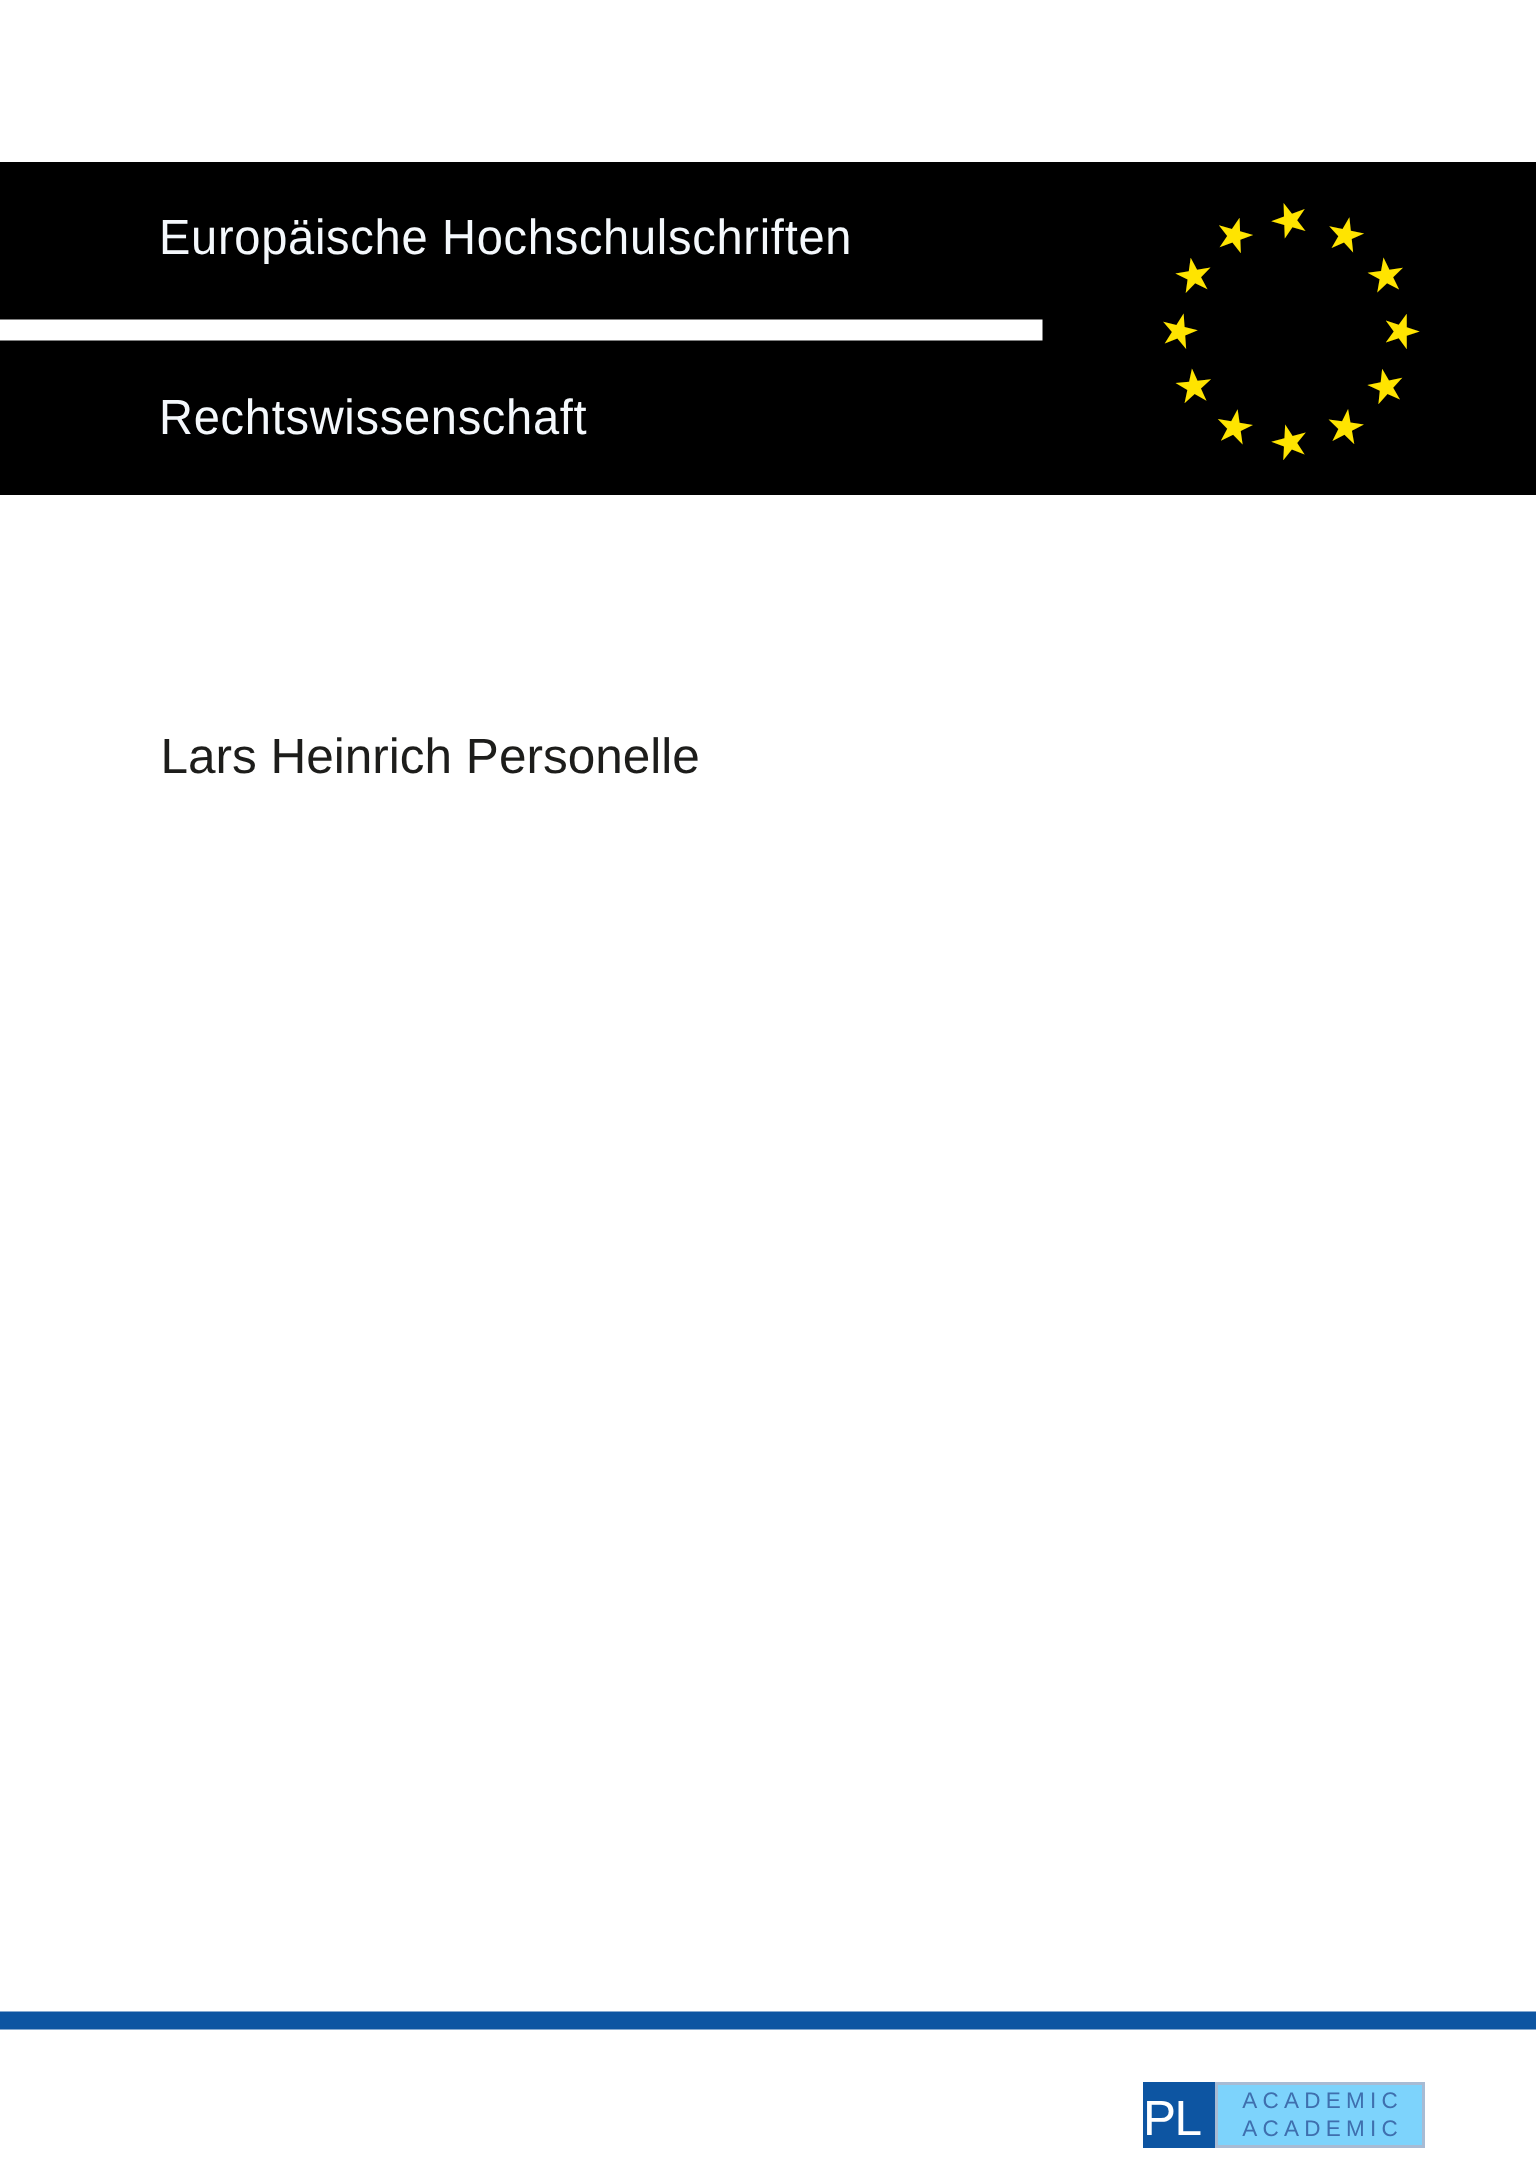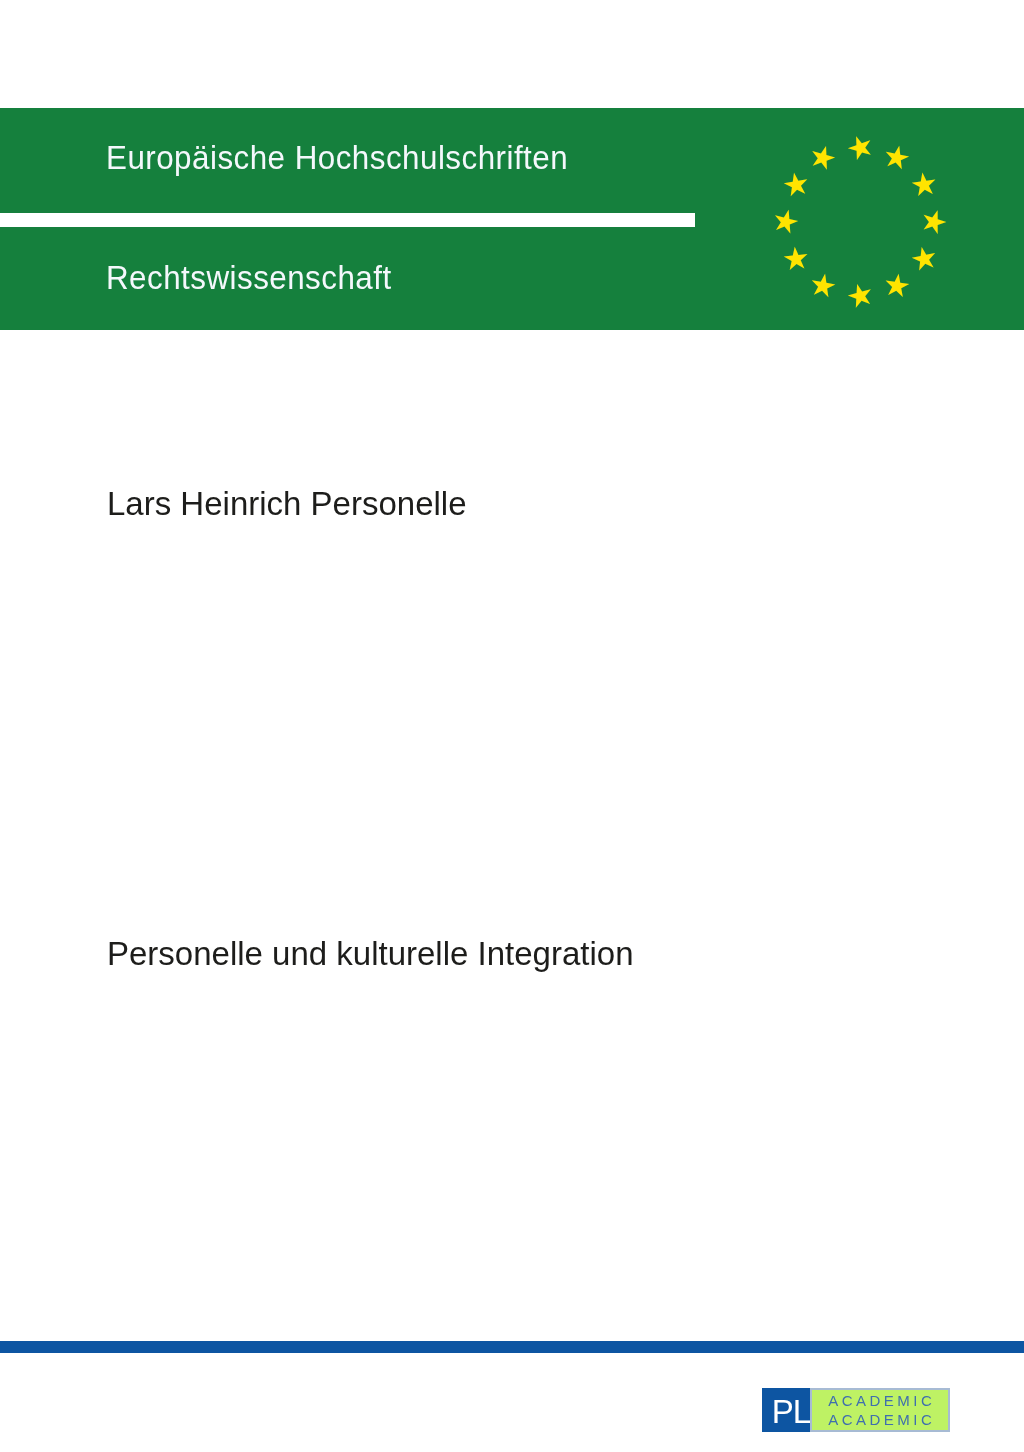--- a/index.html
+++ b/index.html
@@ -8,21 +8,21 @@
     background:#ffffff;
     font-family:"Liberation Sans", sans-serif;
     position:relative;
     overflow:hidden;
   }
   .page{position:absolute;left:0;top:0;width:1024px;height:1452px;background:#fff;}
 
   
   .banner{
     position:absolute;left:0;top:108px;width:1024px;height:222px;
-    background:#15803d;
+    background:#000000;
   }
   .series-line1{
     position:absolute;left:106px;top:33px;
     color:#f4f8fc;font-size:33px;line-height:33px;font-weight:400;
     transform:scaleX(0.95);transform-origin:left center;
     letter-spacing:0.5px;white-space:nowrap;
   }
   .series-rule{
     position:absolute;left:0;top:105px;width:695px;height:14px;
     background:#ffffff;
@@ -63,29 +63,29 @@
   .bottom-rule{
     position:absolute;left:0;top:1341px;width:1024px;height:12px;
     background:#0d55a2;
   }
   .publisher{
     position:absolute;left:762px;top:1388px;height:44px;
     display:flex;align-items:stretch;
   }
   .pl-square{
     width:48px;height:44px;background:#0d55a2;
-    display:flex;align-items:flex-end;justify-content:flex-end;
+    display:flex;align-items:flex-end;justify-content:flex-start;
     box-sizing:border-box;
   }
   .pl-monogram{
     color:#ffffff;font-size:33px;line-height:33px;font-weight:400;
     letter-spacing:-1px;padding-bottom:4px;
   }
   .pl-box{
-    width:140px;height:44px;background:#bef264;
+    width:140px;height:44px;background:#7dd3fc;
     border:2px solid #a7bbd4;box-sizing:border-box;
     display:flex;flex-direction:column;justify-content:center;align-items:center;
   }
   .pl-word{
     color:#3f6fae;font-size:15px;line-height:19px;font-weight:400;
     letter-spacing:3.5px;text-indent:3.5px;white-space:nowrap;
   }
 </style>
 </head>
 <body>
@@ -109,21 +109,20 @@
     <span class="eu-star" style="left:803px;top:265px;transform:rotate(10deg);"></span>
     <span class="eu-star" style="left:776px;top:238px;transform:rotate(-6deg);"></span>
     <span class="eu-star" style="left:766px;top:201px;transform:rotate(14deg);"></span>
     <span class="eu-star" style="left:776px;top:164px;transform:rotate(-10deg);"></span>
     <span class="eu-star" style="left:803px;top:137px;transform:rotate(16deg);"></span>
   </div>
 
   <div class="author">Lars Heinrich Personelle</div>
 
 
-  <div class="subtitle">Personelle und kulturelle Integration</div>
 
   <div class="bottom-rule"></div>
 
   <div class="publisher">
     <div class="pl-square">
       <span class="pl-monogram">PL</span>
     </div>
     <div class="pl-box">
       <span class="pl-word">ACADEMIC</span>
       <span class="pl-word">ACADEMIC</span>

